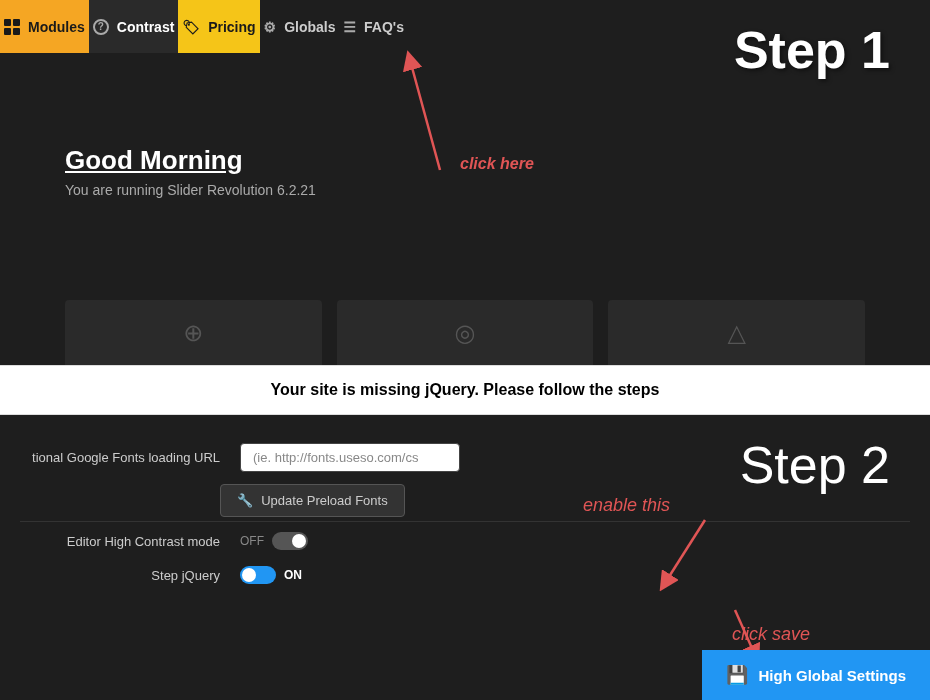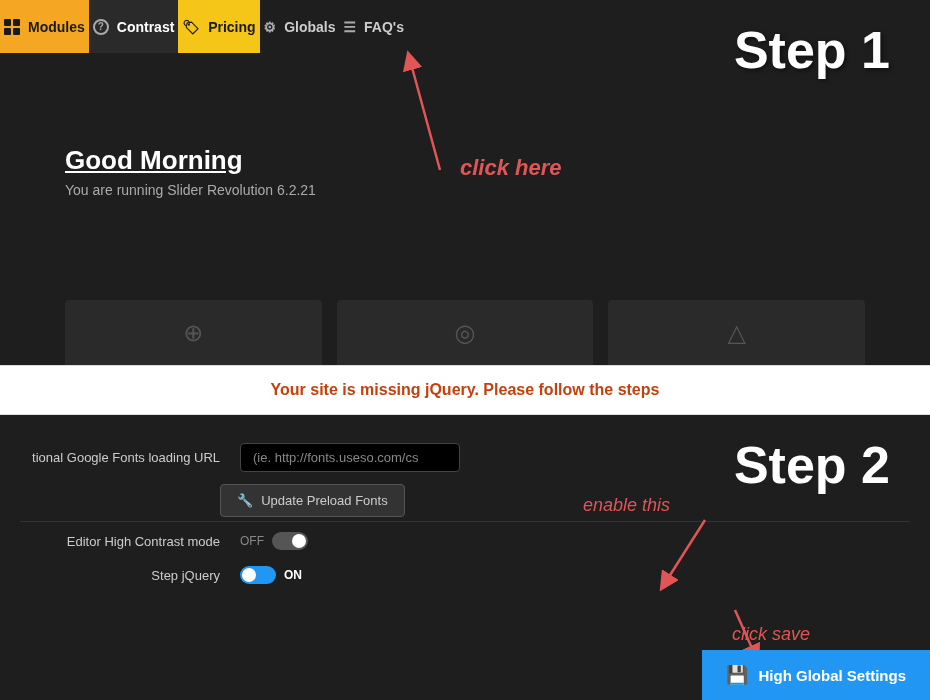--- a/index.html
+++ b/index.html
@@ -113,21 +113,21 @@
       font-weight: 700;
       color: #fff;
       text-shadow: 2px 2px 4px rgba(0,0,0,0.5);
     }
 
     .click-here-text {
       position: absolute;
       top: 155px;
       left: 460px;
       color: #e05555;
-      font-size: 22px;
+      font-size: 16px;
       font-weight: 600;
       font-style: italic;
     }
 
     
     .arrow-svg {
       position: absolute;
       top: 50px;
       left: 380px;
     }
@@ -179,40 +179,40 @@
 
     
     .alert-bar {
       background: #fff;
       height: 50px;
       display: flex;
       align-items: center;
       justify-content: center;
       font-size: 16px;
       font-weight: 700;
-      color: #c2410c;
+      color: #000000;
       border-top: 1px solid #ddd;
       border-bottom: 1px solid #ddd;
     }
 
     
     .bottom-section {
       background: #1e1e1e;
       height: 285px;
       position: relative;
       overflow: hidden;
     }
 
     
     .step2-label {
       position: absolute;
       top: 20px;
       right: 40px;
       font-size: 52px;
-      font-weight: 700;
+      font-weight: 400;
       color: #fff;
     }
 
     
     .settings-area {
       padding: 20px 0 0 0;
     }
 
     .settings-row {
       display: flex;
@@ -224,21 +224,21 @@
     .settings-label {
       color: #ccc;
       font-size: 13px;
       text-align: right;
       min-width: 200px;
     }
 
     .settings-value {
       color: #888;
       font-size: 13px;
-      background: #000000;
+      background: #ffffff;
       border: 1px solid #444;
       padding: 6px 12px;
       border-radius: 4px;
       min-width: 220px;
     }
 
     .section-title {
       color: #fff;
       font-size: 15px;
       font-weight: 600;

